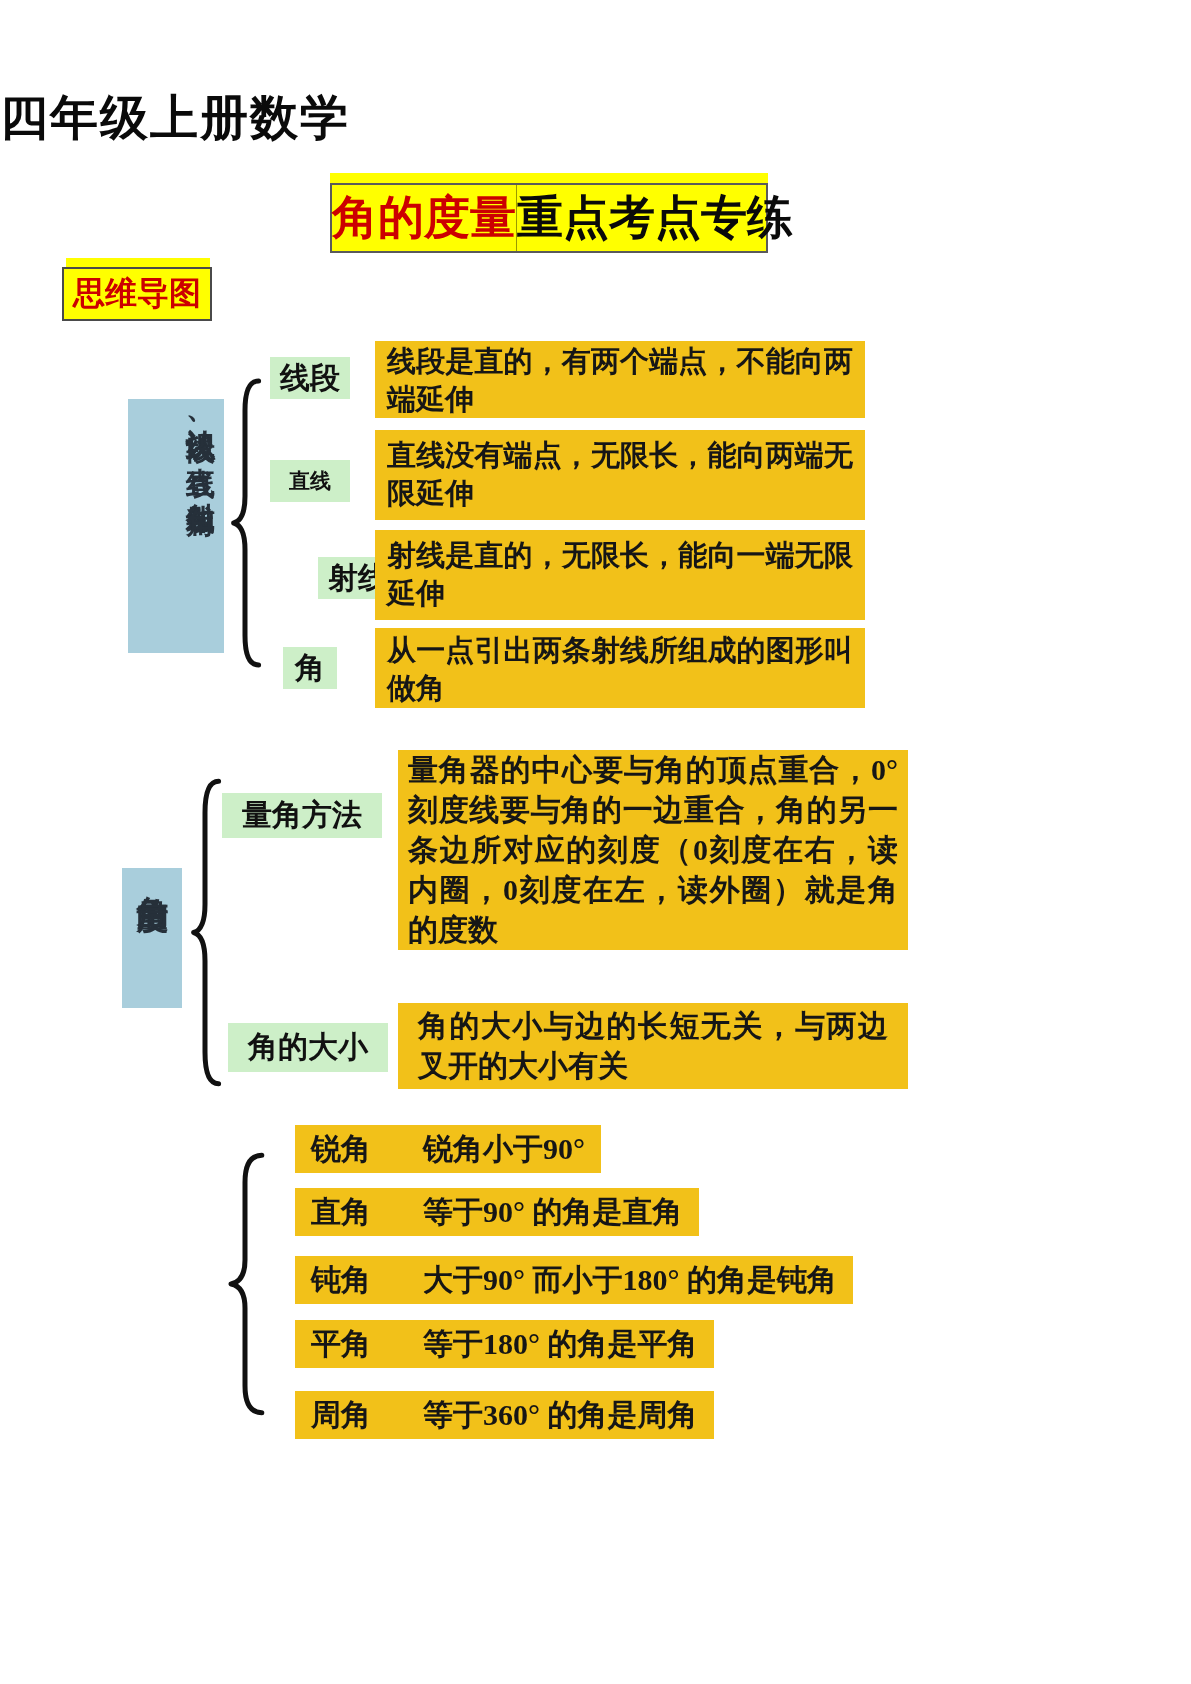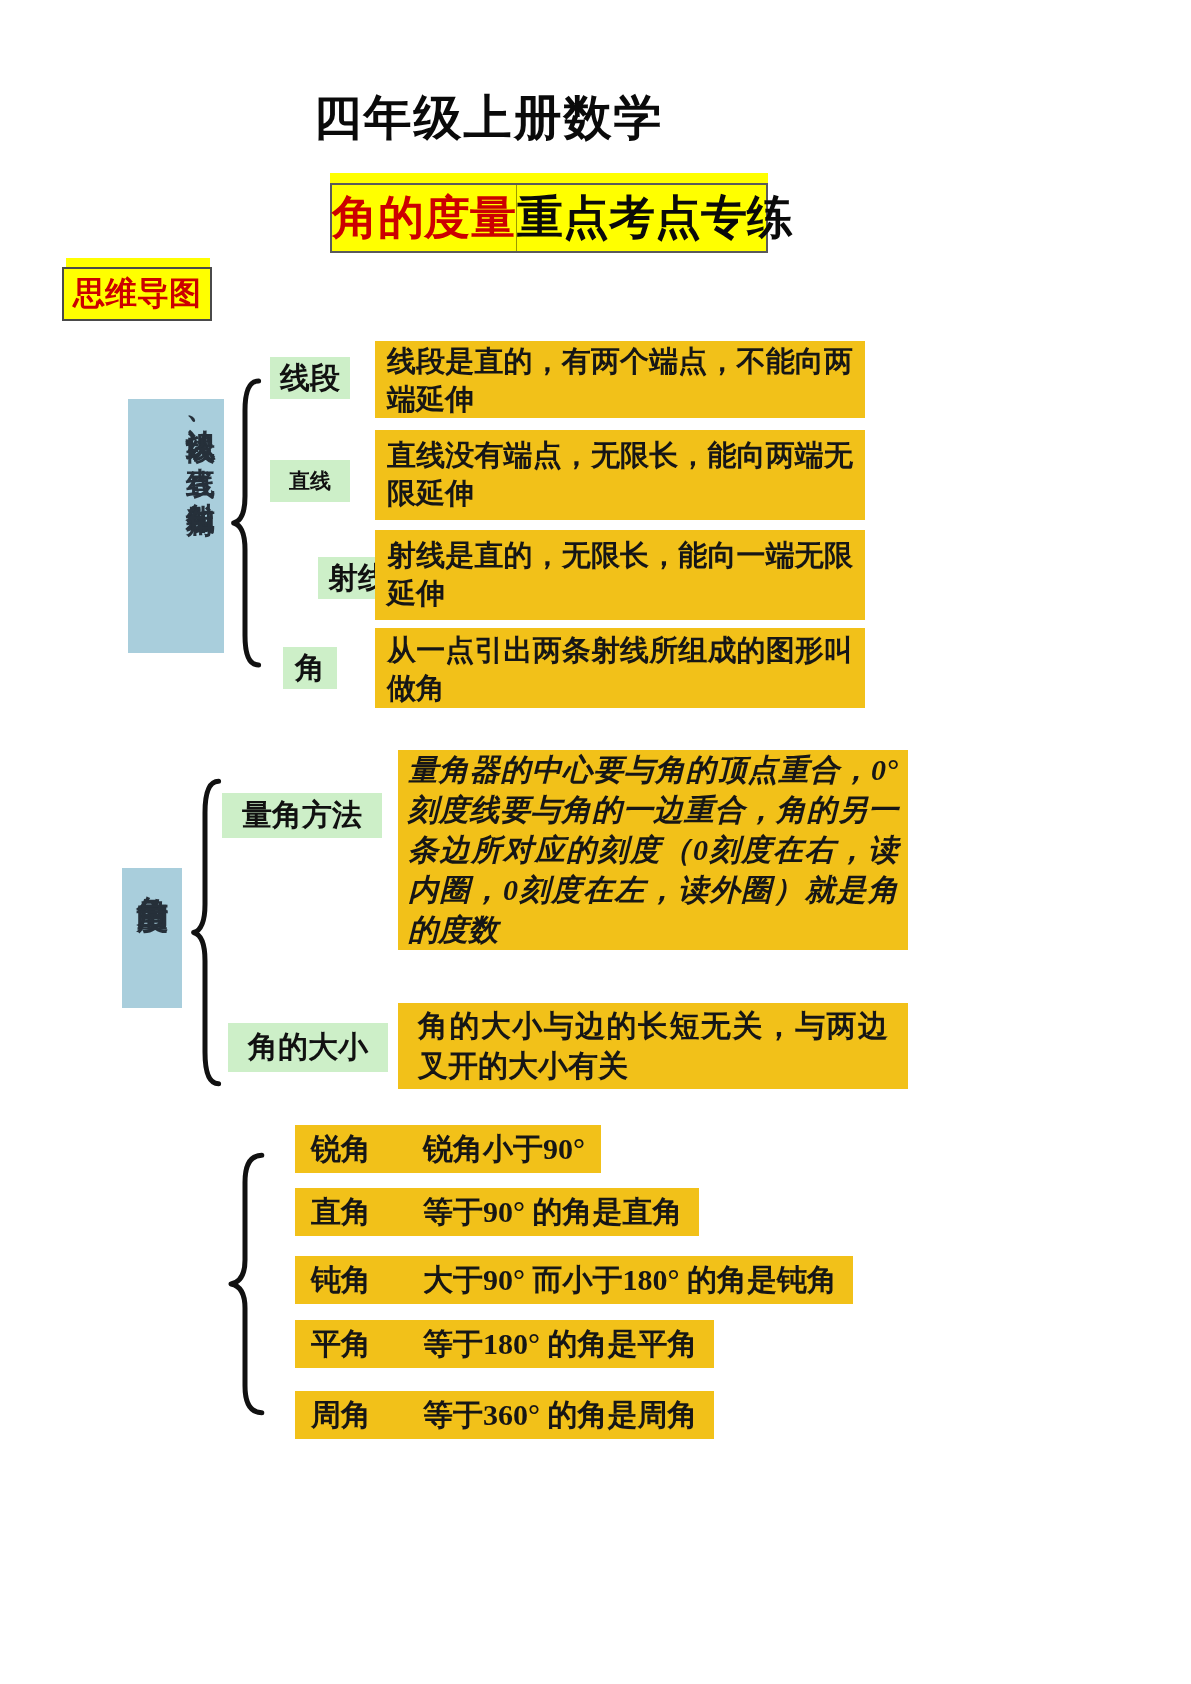--- a/index.html
+++ b/index.html
@@ -4,21 +4,21 @@
 <style>
   html,body{margin:0;padding:0;background:#fff;}
   .page{
     position:relative;width:1191px;height:1684px;background:#ffffff;
     font-family:"Liberation Serif", serif;overflow:hidden;
   }
   .abs{position:absolute;}
 
   
   .main-title{
-    left:0;top:86px;width:977px;text-align:center;
+    left:0;top:86px;width:977px;text-align:left;
     font-family:"Liberation Sans", sans-serif;
     font-weight:900;font-size:48px;color:#0a0a0a;letter-spacing:2px;
   }
   .band{left:330px;top:173px;width:438px;}
   .band-strip{height:10px;background:#ffff00;}
   .band-box{
     display:flex;height:70px;background:#ffff00;border:2px solid #5a5a5a;
     box-sizing:border-box;align-items:center;
   }
   .band-cell-left{
@@ -107,21 +107,21 @@
 
   <div class="abs brace" style="left:188px;top:775px;width:34px;height:315px;">
     <svg viewBox="0 0 30 100" preserveAspectRatio="none">
       <path d="M 27 2 Q 15 2 15 12 L 15 41 Q 15 49 5 50 Q 15 51 15 59 L 15 88 Q 15 98 27 98" fill="none" stroke="#111" stroke-width="5" stroke-linecap="round" stroke-linejoin="round" vector-effect="non-scaling-stroke"></path>
     </svg>
   </div>
 
   <div class="abs leaf-green" style="left:222px;top:793px;width:160px;height:45px;font-size:30px;">量角方法</div>
   <div class="abs leaf-green" style="left:228px;top:1023px;width:160px;height:49px;font-size:30px;">角的大小</div>
 
-  <div class="abs desc-yellow" style="left:398px;top:750px;width:510px;height:200px;font-size:30px;line-height:40px;padding:0 10px;font-style:italic;">量角器的中心要与角的顶点重合，0°刻度线要与角的一边重合，角的另一条边所对应的刻度（0刻度在右，读内圈，0刻度在左，读外圈）就是角的度数</div>
+  <div class="abs desc-yellow" style="left:398px;top:750px;width:510px;height:200px;font-size:30px;line-height:40px;padding:0 10px;">量角器的中心要与角的顶点重合，0°刻度线要与角的一边重合，角的另一条边所对应的刻度（0刻度在右，读内圈，0刻度在左，读外圈）就是角的度数</div>
   <div class="abs desc-yellow" style="left:398px;top:1003px;width:510px;height:86px;font-size:30px;line-height:40px;padding:3px 20px;">角的大小与边的长短无关，与两边叉开的大小有关</div>
 
 
   <div class="abs brace" style="left:224px;top:1150px;width:42px;height:268px;">
     <svg viewBox="0 0 30 100" preserveAspectRatio="none">
       <path d="M 27 2 Q 15 2 15 12 L 15 41 Q 15 49 5 50 Q 15 51 15 59 L 15 88 Q 15 98 27 98" fill="none" stroke="#111" stroke-width="5" stroke-linecap="round" stroke-linejoin="round" vector-effect="non-scaling-stroke"></path>
     </svg>
   </div>
 
   <div class="abs row-yellow" style="left:295px;top:1125px;">

